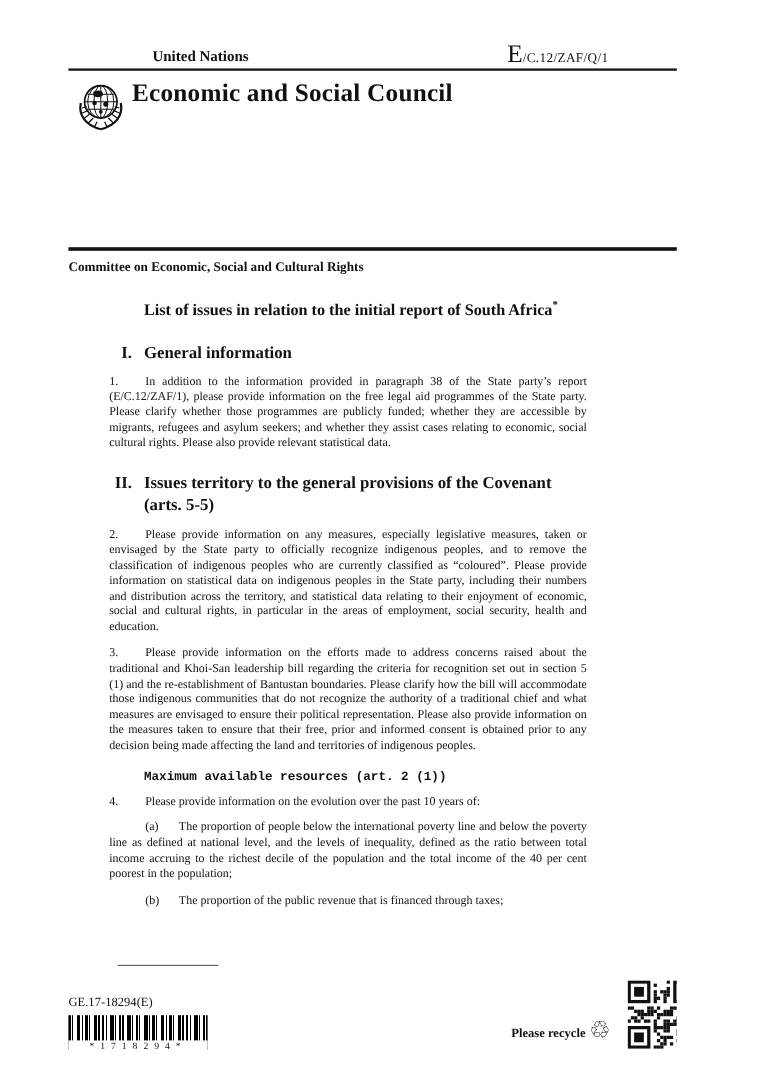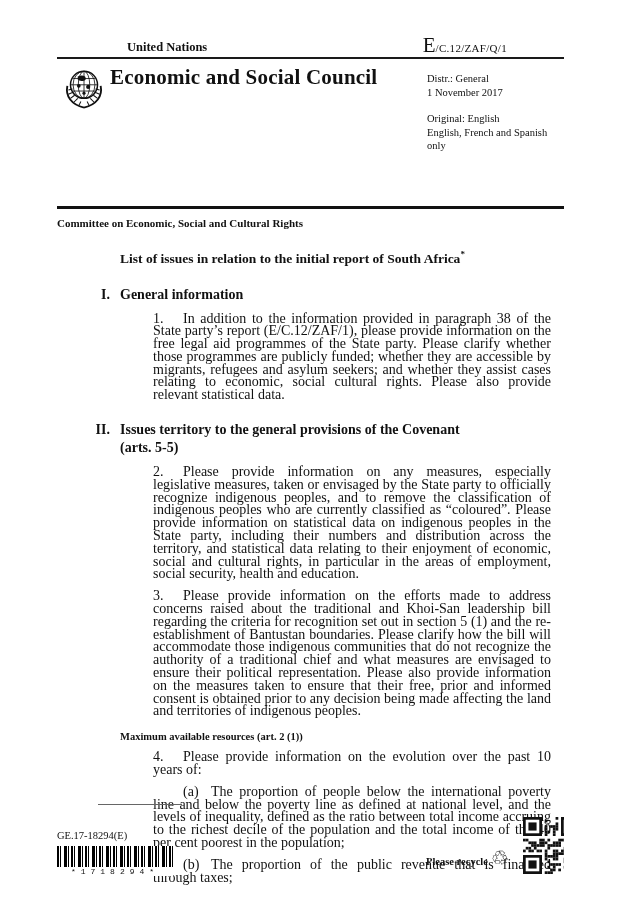--- a/index.html
+++ b/index.html
@@ -18,37 +18,37 @@
   .distr-block{position:absolute;left:427px;top:72px;font-size:10.5px;line-height:13.5px;}
   .distr-gap{height:13px;}
   .rule-thick{position:absolute;left:57px;top:206px;width:523px;height:3px;background:#111;}
   
   .doc-body{position:absolute;left:57px;top:217px;width:461px;}
   .committee{font-size:11px;font-weight:bold;}
   .doc-title{margin:20px 0 0 63px;font-size:13.5px;font-weight:bold;}
   .doc-title sup{font-size:9px;}
   .section-head{display:flex;margin-top:19px;font-size:14px;font-weight:bold;line-height:18px;}
   .roman{width:63px;text-align:right;padding-right:10px;box-sizing:border-box;flex:none;}
-  .para{margin:9px 0 0 96px;width:398px;font-size:14px;line-height:12.8px;text-align:justify;}
+  .para{margin:9px 0 0 34px;width:398px;font-size:10px;line-height:12.8px;text-align:justify;}
   .pnum{display:inline-block;width:30px;}
   .para.item{text-indent:30px;}
   .inum{display:inline-block;width:28px;text-indent:0;}
-  .subheading{margin:13px 0 0 63px;font-size:10.5px;font-weight:bold;}
+  .subheading{margin:13px 0 0 63px;font-size:10.5px;font-weight:bold;font-family:Liberation Mono, monospace;}
   
   .footnote-rule{position:absolute;left:98px;top:804px;width:84px;height:1px;background:#666;}
   .footnote{position:absolute;left:108px;top:810px;width:410px;font-size:8.8px;}
   .fn-marker{vertical-align:super;font-size:7px;margin-right:5px;}
   .ge-number{position:absolute;left:57px;top:830px;font-size:10.5px;}
   .barcode{
     position:absolute;left:57px;top:846px;width:116px;height:29px;
     background:repeating-linear-gradient(90deg,#000 0 2px,#fff 2px 3px,#000 3px 4px,#fff 4px 7px,#000 7px 10px,#fff 10px 11px,#000 11px 12px,#fff 12px 14px);
   }
   .barcode-label{
     position:absolute;left:0;right:0;bottom:-1px;height:9px;background:#fff;
-    font-family:Liberation Mono, monospace;font-size:8px;letter-spacing:5px;
+    font-family:Liberation Serif, serif;font-size:8px;letter-spacing:5px;
     text-align:center;line-height:9px;
   }
   .recycle{position:absolute;left:426px;top:851px;display:flex;align-items:center;}
   .recycle-label{font-size:10.5px;font-weight:bold;}
   .recycle-icon{font-family:"DejaVu Sans", sans-serif;font-size:20px;line-height:20px;margin-left:3px;position:relative;top:-3px;}
   .qr{position:absolute;left:523px;top:817px;width:57px;height:57px;}
 </style>
 </head>
 <body>
 
@@ -89,27 +89,20 @@
       <line x1="39" y1="24" x2="35" y2="23"></line>
         <line x1="39" y1="28" x2="34" y2="26"></line>
       <line x1="37" y1="32" x2="33" y2="29"></line>
         <line x1="34" y1="36" x2="30" y2="32"></line>
       <line x1="29" y1="39" x2="27" y2="35"></line>
     </g>
   </svg>
 
   <div class="council-title">Economic and Social Council</div>
 
-  <div class="distr-block">
-    <div>Distr.: General</div>
-    <div>1 November 2017</div>
-    <div class="distr-gap"></div>
-    <div>Original: English</div>
-    <div>English, French and Spanish only</div>
-  </div>
 
   <div class="rule-thick"></div>
 
   <div class="doc-body">
     <div class="committee">Committee on Economic, Social and Cultural Rights</div>
 
     <div class="doc-title">
       <span>List of issues in relation to the initial report of South Africa</span><sup>*</sup>
     </div>
 

